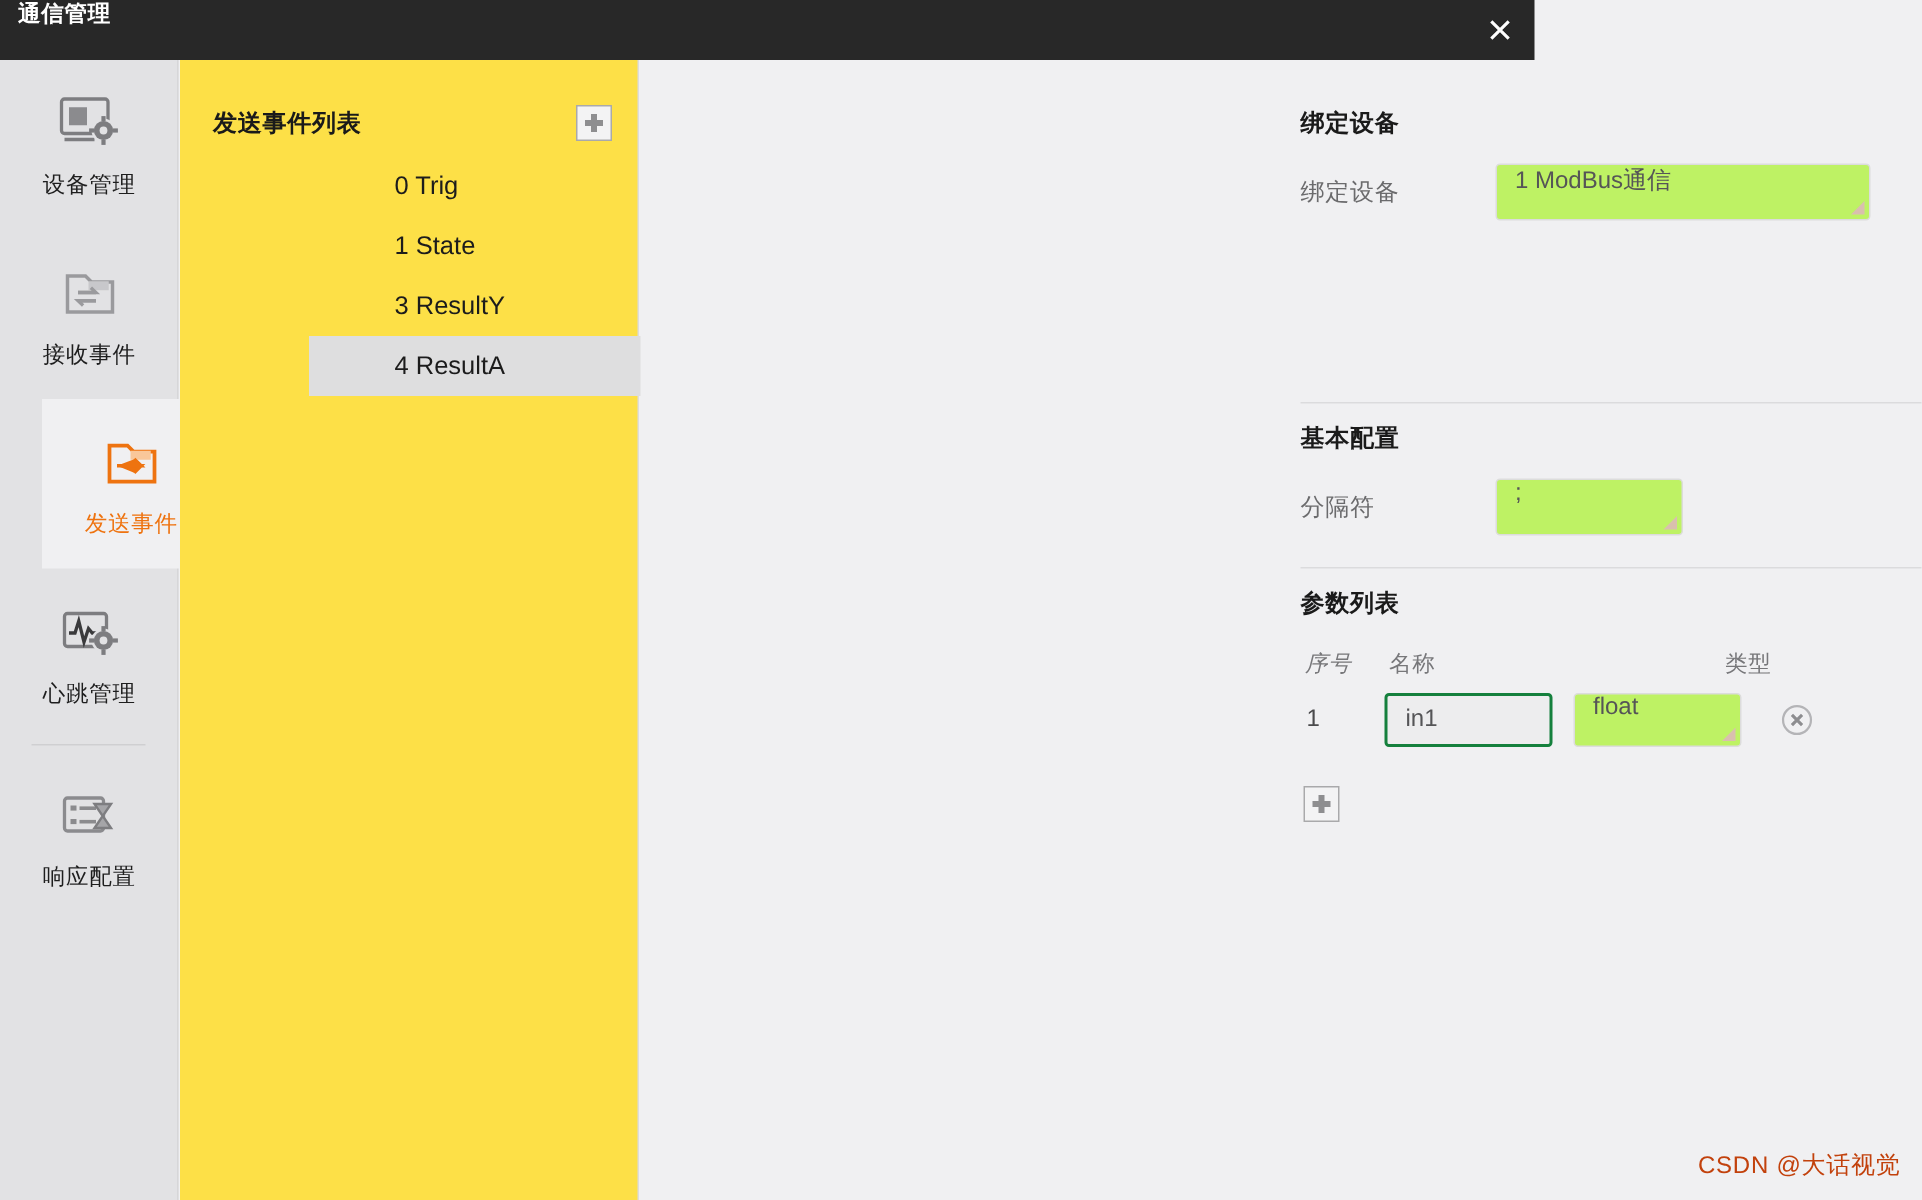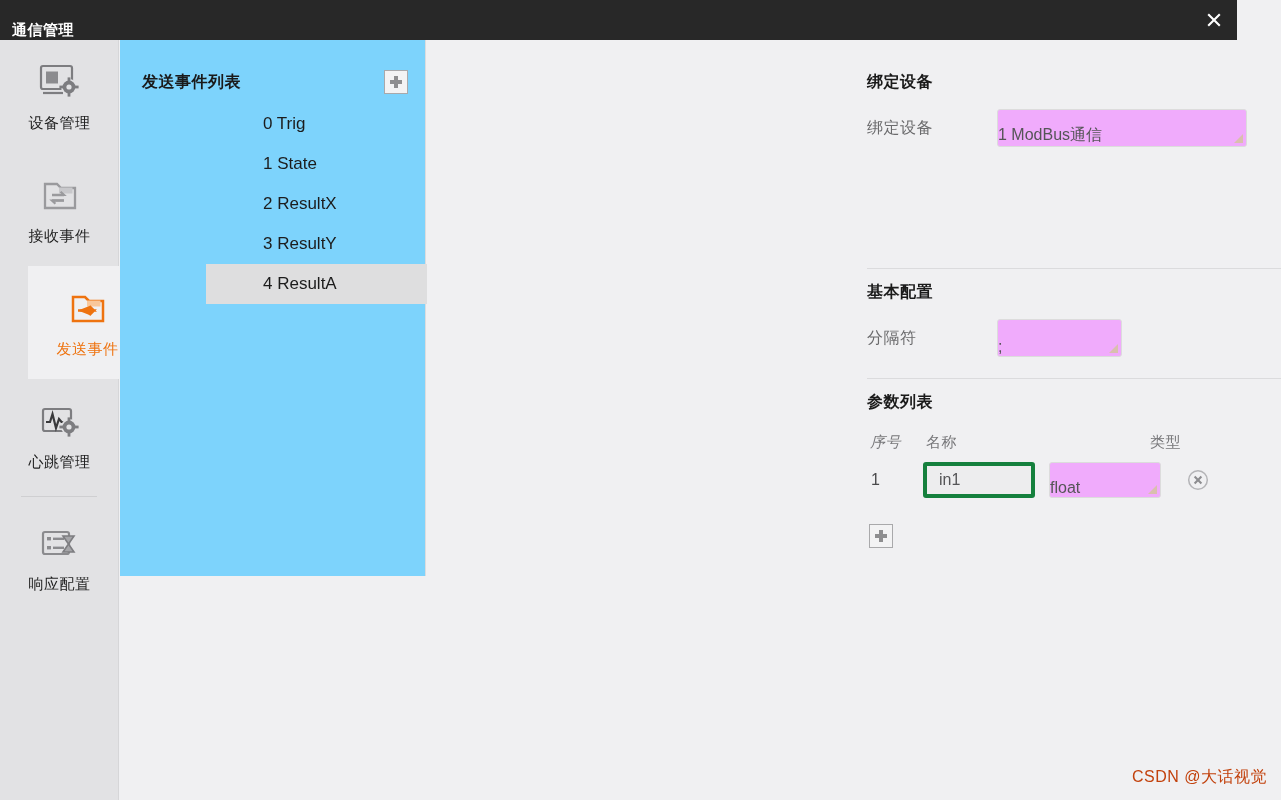--- a/index.html
+++ b/index.html
@@ -6,23 +6,23 @@
   html, body {
     width: 1281px; height: 800px;
     font-family: "Liberation Sans", "DejaVu Sans", sans-serif;
     background: #f0f0f2;
     overflow: hidden;
   }
   #app { position: relative; width: 1281px; height: 800px; }
 
   
   .titlebar {
-    position: absolute; left: 0; top: 0; width: 1237px; height: 40px;
+    position: absolute; left: 0; top: 0; width: 1023px; height: 40px;
     background: #282828;
-    display: flex; align-items: flex-end;
+    display: flex; align-items: flex-start;
   }
   .titlebar-title {
     color: #ffffff; font-size: 15px; font-weight: bold;
     margin-left: 12px; letter-spacing: .5px;
   }
   .titlebar-spacer { flex: 1 1 auto; }
   .close-btn {
     width: 46px; height: 40px; display: flex; align-items: center; justify-content: center;
     cursor: pointer;
   }
@@ -44,22 +44,22 @@
     margin-top: 8px; font-size: 15px; color: #1e1e1e; letter-spacing: .5px;
   }
   .nav-item.active { background: #f0f0f2; margin-left: 28px; }
   .nav-item.active .nav-label { color: #ee7310; }
   .nav-divider {
     width: 76px; height: 1px; background: #cfcfd1; margin: 4px auto 4px auto;
   }
 
   
   .listpanel {
-    position: absolute; left: 120px; top: 40px; width: 306px; height: 536px;
-    background: #7dd3fc;
+    position: absolute; left: 120px; top: 40px; width: 306px; height: 760px;
+    background: #fde047;
     border-right: 1px solid #dcdcde;
   }
   .list-head {
     position: absolute; left: 22px; top: 28px; width: 266px; height: 28px;
     display: flex; align-items: center;
   }
   .list-head-title {
     font-size: 16px; font-weight: bold; color: #1a1a1a; letter-spacing: .5px;
   }
   .plus-btn {
@@ -90,32 +90,32 @@
   }
   .hr {
     height: 1px; background: #dbdbdd; margin: 0;
   }
   .field-row { display: flex; align-items: center; }
   .field-label {
     font-size: 16px; color: #6b6b6d; width: 130px; flex: 0 0 130px;
     letter-spacing: .5px;
   }
   .combo {
-    position: relative; background: #f0abfc; border: 1px solid #dcdcdc;
-    border-radius: 3px; display: flex; align-items: flex-end;
-    font-size: 16px; color: #555557; padding: 0 0; cursor: pointer;
+    position: relative; background: #bef264; border: 1px solid #dcdcdc;
+    border-radius: 3px; display: flex; align-items: flex-start;
+    font-size: 16px; color: #555557; padding: 0 12px; cursor: pointer;
   }
   .combo .grip {
     position: absolute; right: 3px; bottom: 3px;
     width: 0; height: 0;
     border-left: 9px solid transparent;
     border-bottom: 9px solid #d9bfae;
   }
   .textinput {
-    background: #ededee; border: 4px solid #15803d; border-radius: 3px;
+    background: #ededee; border: 2px solid #15803d; border-radius: 3px;
     display: flex; align-items: center; font-size: 16px; color: #555557;
     padding: 0 12px; cursor: text;
   }
 
   
   .bind-block { position: absolute; left: 440px; top: 32px; width: 400px; }
   .bind-block .section-title { display: block; margin-bottom: 16px; }
   .bind-block .field-row { margin-bottom: 12px; }
   .bind-block .combo { width: 250px; height: 38px; }
 
@@ -263,21 +263,20 @@
         <div class="plus-btn-inner">
           <div class="hbar" style="left:0;top:4px;"></div>
           <div class="vbar" style="left:4px;top:0;"></div>
         </div>
       </div>
     </div>
 
     <div class="list-items">
       <div class="list-item">0 Trig</div>
       <div class="list-item">1 State</div>
-      <div class="list-item">2 ResultX</div>
       <div class="list-item">3 ResultY</div>
       <div class="list-item selected">4 ResultA</div>
     </div>
   </div>
 
   <div class="detail">
 
     <div class="bind-block">
       <span class="section-title">绑定设备</span>
 

